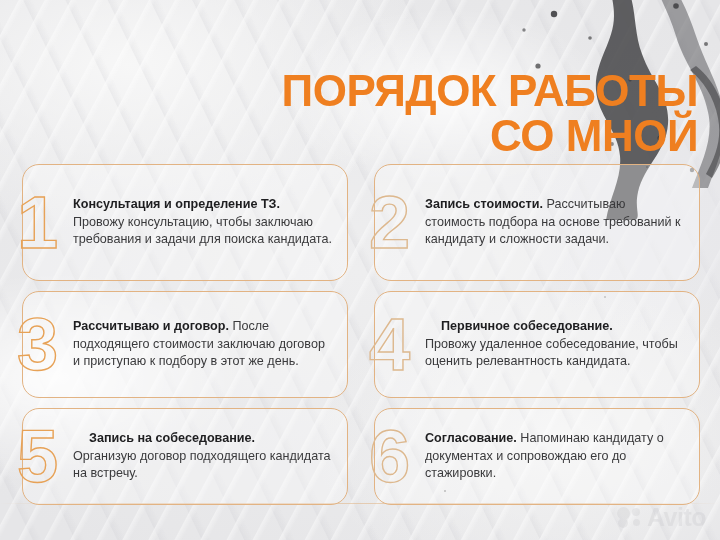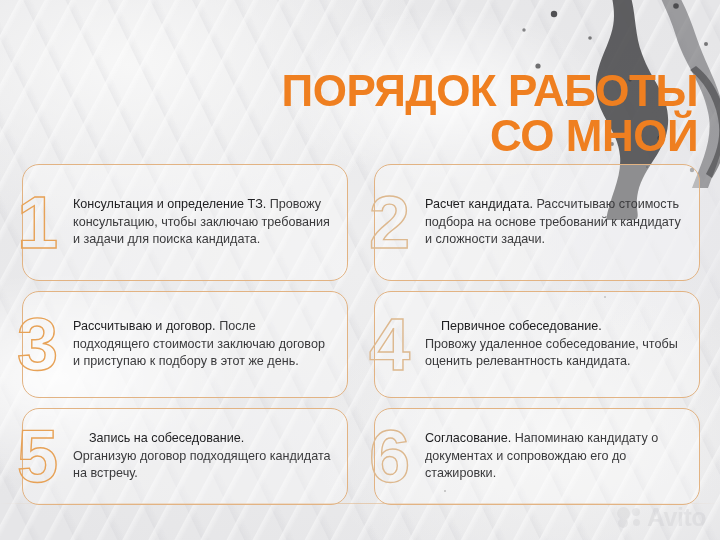--- a/index.html
+++ b/index.html
@@ -96,21 +96,21 @@
 
   .card-body{
     position:relative;z-index:2;
     padding-left:50px;padding-right:14px;
     color:#2c2c2e;
     font-size:12.6px;
     line-height:1.40;
     width:100%;
     box-sizing:border-box;
   }
-  .card-body b{font-weight:normal;color:#1e1e20;}
+  .card-body b{font-weight:bold;color:#1e1e20;}
   .card-body .txt{font-weight:normal;color:#3a3a3c;}
   .card.sep .card-body b{display:block;margin-left:16px;}
 
   
   .avito{
     position:absolute;right:14px;bottom:10px;
     display:flex;align-items:center;gap:5px;
     opacity:.30;z-index:6;
   }
   .avito .mark{position:relative;width:25px;height:21px;}
@@ -175,21 +175,21 @@
       <span class="num">1</span>
       <p class="card-body">
         <b>Консультация и определение ТЗ.</b>
         <span class="txt">Провожу консультацию, чтобы заключаю требования и задачи для поиска кандидата.</span>
       </p>
     </div>
 
     <div class="card n2">
       <span class="num">2</span>
       <p class="card-body">
-        <b>Расчет кандидата.</b>
+        <b>Запись стоимости.</b>
         <span class="txt">Рассчитываю стоимость подбора на основе требований к кандидату и сложности задачи.</span>
       </p>
     </div>
 
     <div class="card n3">
       <span class="num">3</span>
       <p class="card-body">
         <b>Рассчитываю и договор.</b>
         <span class="txt">После подходящего стоимости заключаю договор и приступаю к подбору в этот же день.</span>
       </p>

